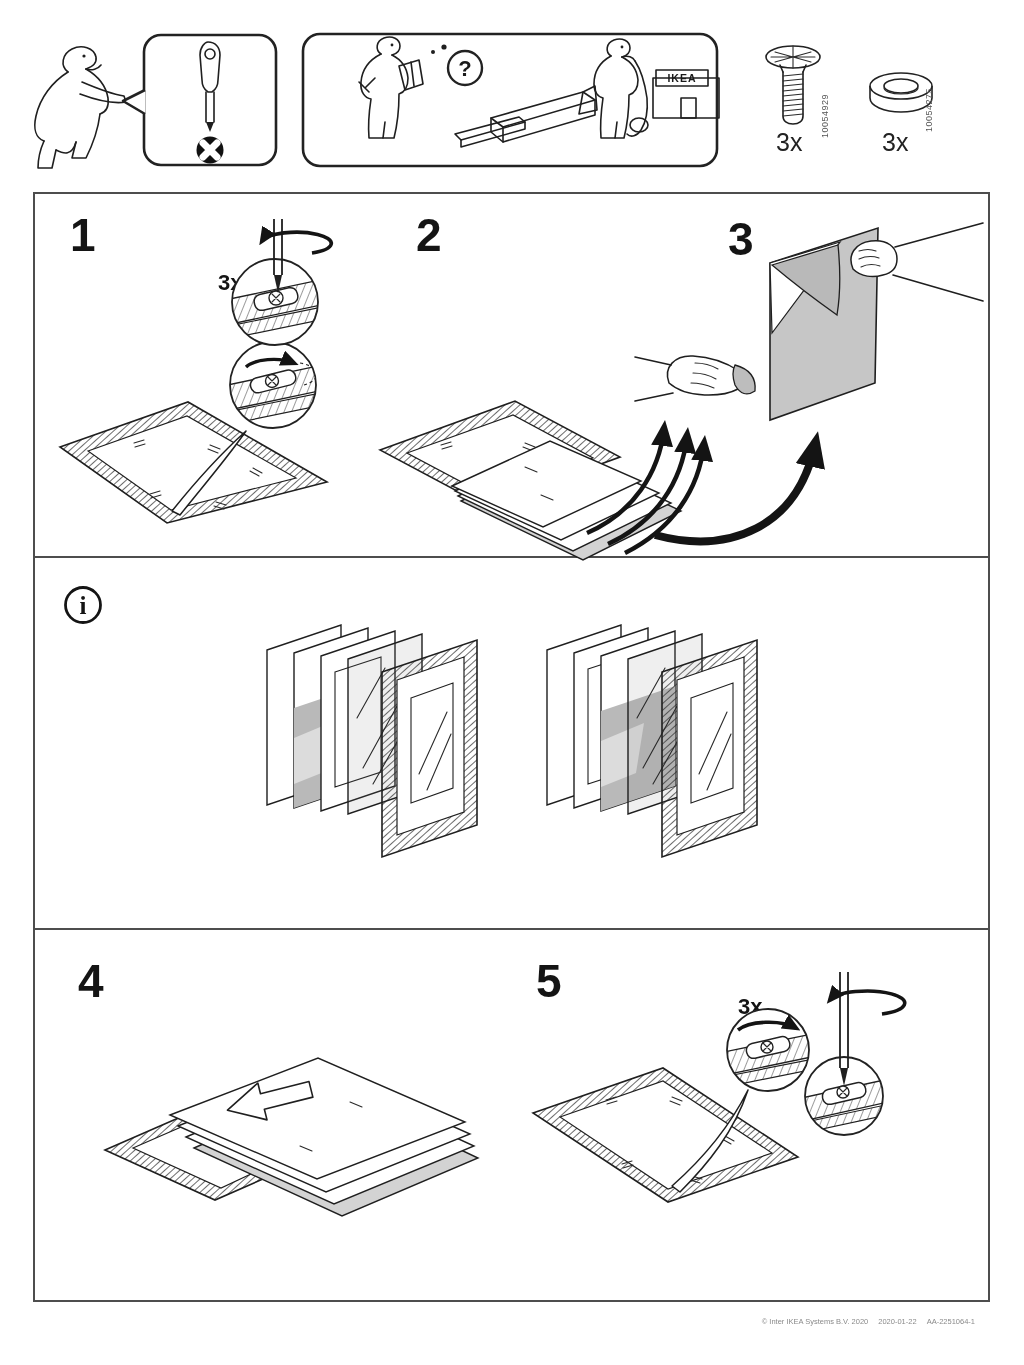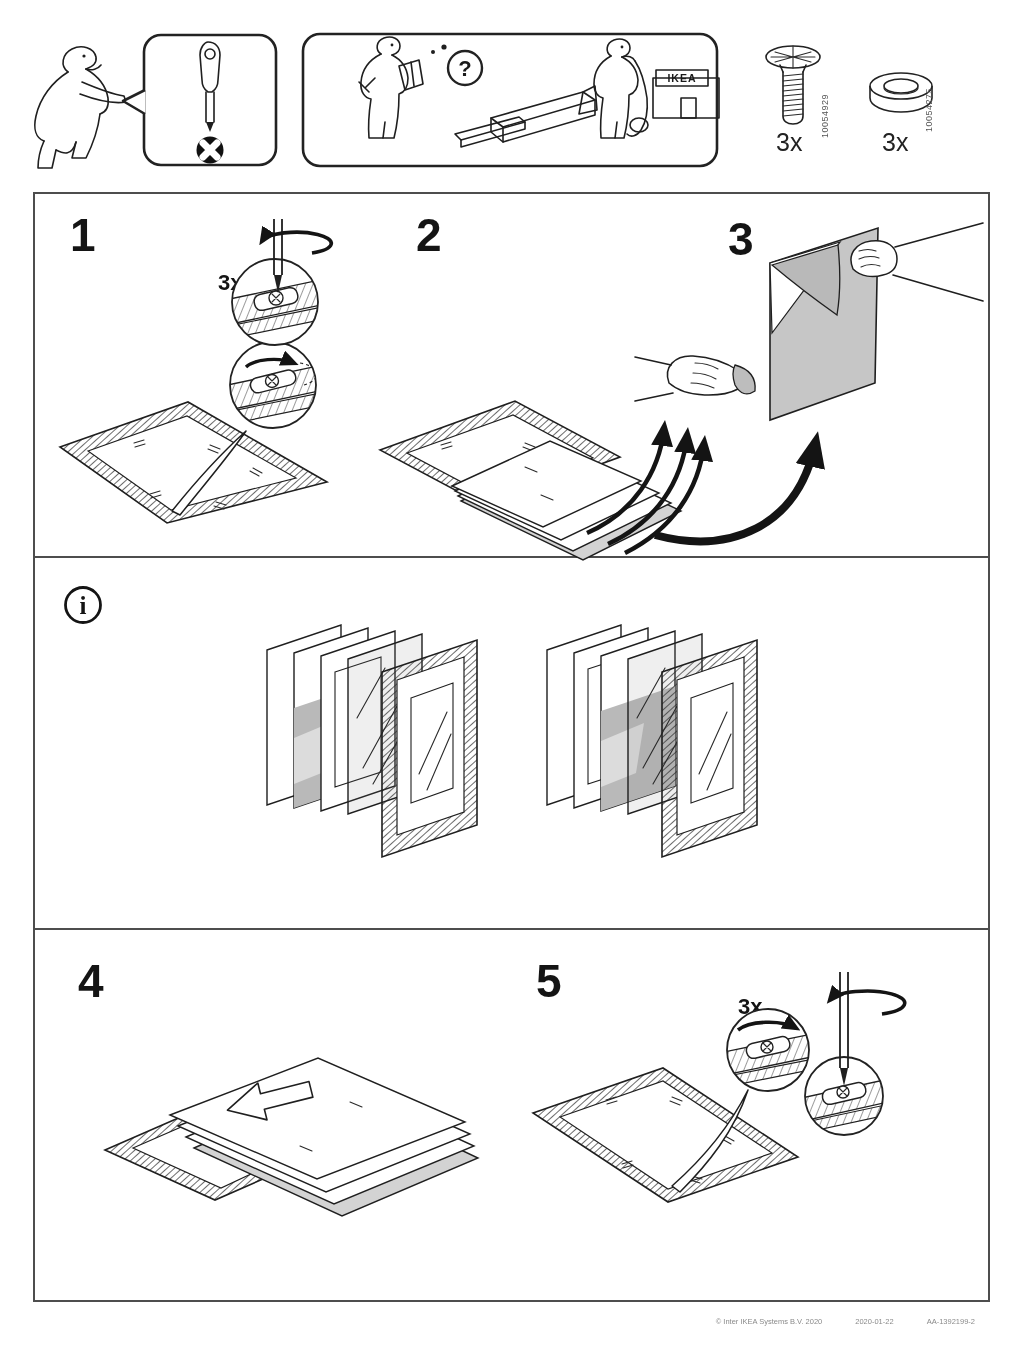--- a/index.html
+++ b/index.html
@@ -7,21 +7,21 @@
         font-family:"Liberation Sans",sans-serif;color:#1a1a1a;}
   .abs{position:absolute;}
   svg{display:block;overflow:visible;}
   .stepnum{font-size:46px;font-weight:bold;color:#141414;line-height:1;}
   .qty{font-size:22px;font-weight:bold;color:#141414;line-height:1;}
   .partqty{font-size:25px;font-weight:normal;color:#222;line-height:1;}
   .vlabel{font-size:9px;color:#555;transform:rotate(-90deg);transform-origin:0 100%;
           white-space:nowrap;letter-spacing:.5px;}
   #mainbox{left:33px;top:192px;width:953px;height:1106px;border:2px solid #4d4d4d;}
   .divider{left:33px;width:957px;height:2px;background:#4d4d4d;}
-  #footer{left:655px;top:1317px;width:320px;display:flex;gap:33px;justify-content:flex-end;
+  #footer{left:655px;top:1317px;width:320px;display:flex;gap:10px;justify-content:flex-end;
           font-size:7.5px;color:#8a8a8a;white-space:nowrap;}
   .ink{stroke:#1f1f1f;fill:none;stroke-width:1.6;stroke-linecap:round;stroke-linejoin:round;}
   .inkthin{stroke:#2a2a2a;fill:none;stroke-width:1.1;stroke-linecap:round;stroke-linejoin:round;}
   .wfill{fill:#ffffff;stroke:#1f1f1f;stroke-width:1.5;stroke-linejoin:round;}
 </style>
 </head>
 <body>
 
 <svg width="0" height="0" style="position:absolute">
   <defs>
@@ -342,16 +342,16 @@
       <path class="inkthin" d="M319,138 L327,146 M327,138 L319,146"></path>
     </g>
     <path d="M320,22 L320,118 M328,22 L328,118" stroke="#1f1f1f" stroke-width="1.8" fill="none"></path>
     <path d="M320,118 L324,136 L328,118 Z" fill="#1f1f1f"></path>
     <path d="M362,64 A38,12 0 1 0 310,50" stroke="#141414" stroke-width="3.6" fill="none" marker-end="url(#ah1)"></path>
   </svg>
 
   <div id="footer" class="abs">
     <span>© Inter IKEA Systems B.V. 2020</span>
     <span>2020-01-22</span>
-    <span>AA-1392199-2</span>
+    <span>AA-2251064-1</span>
   </div>
 
 </div>
 
 </body></html>

